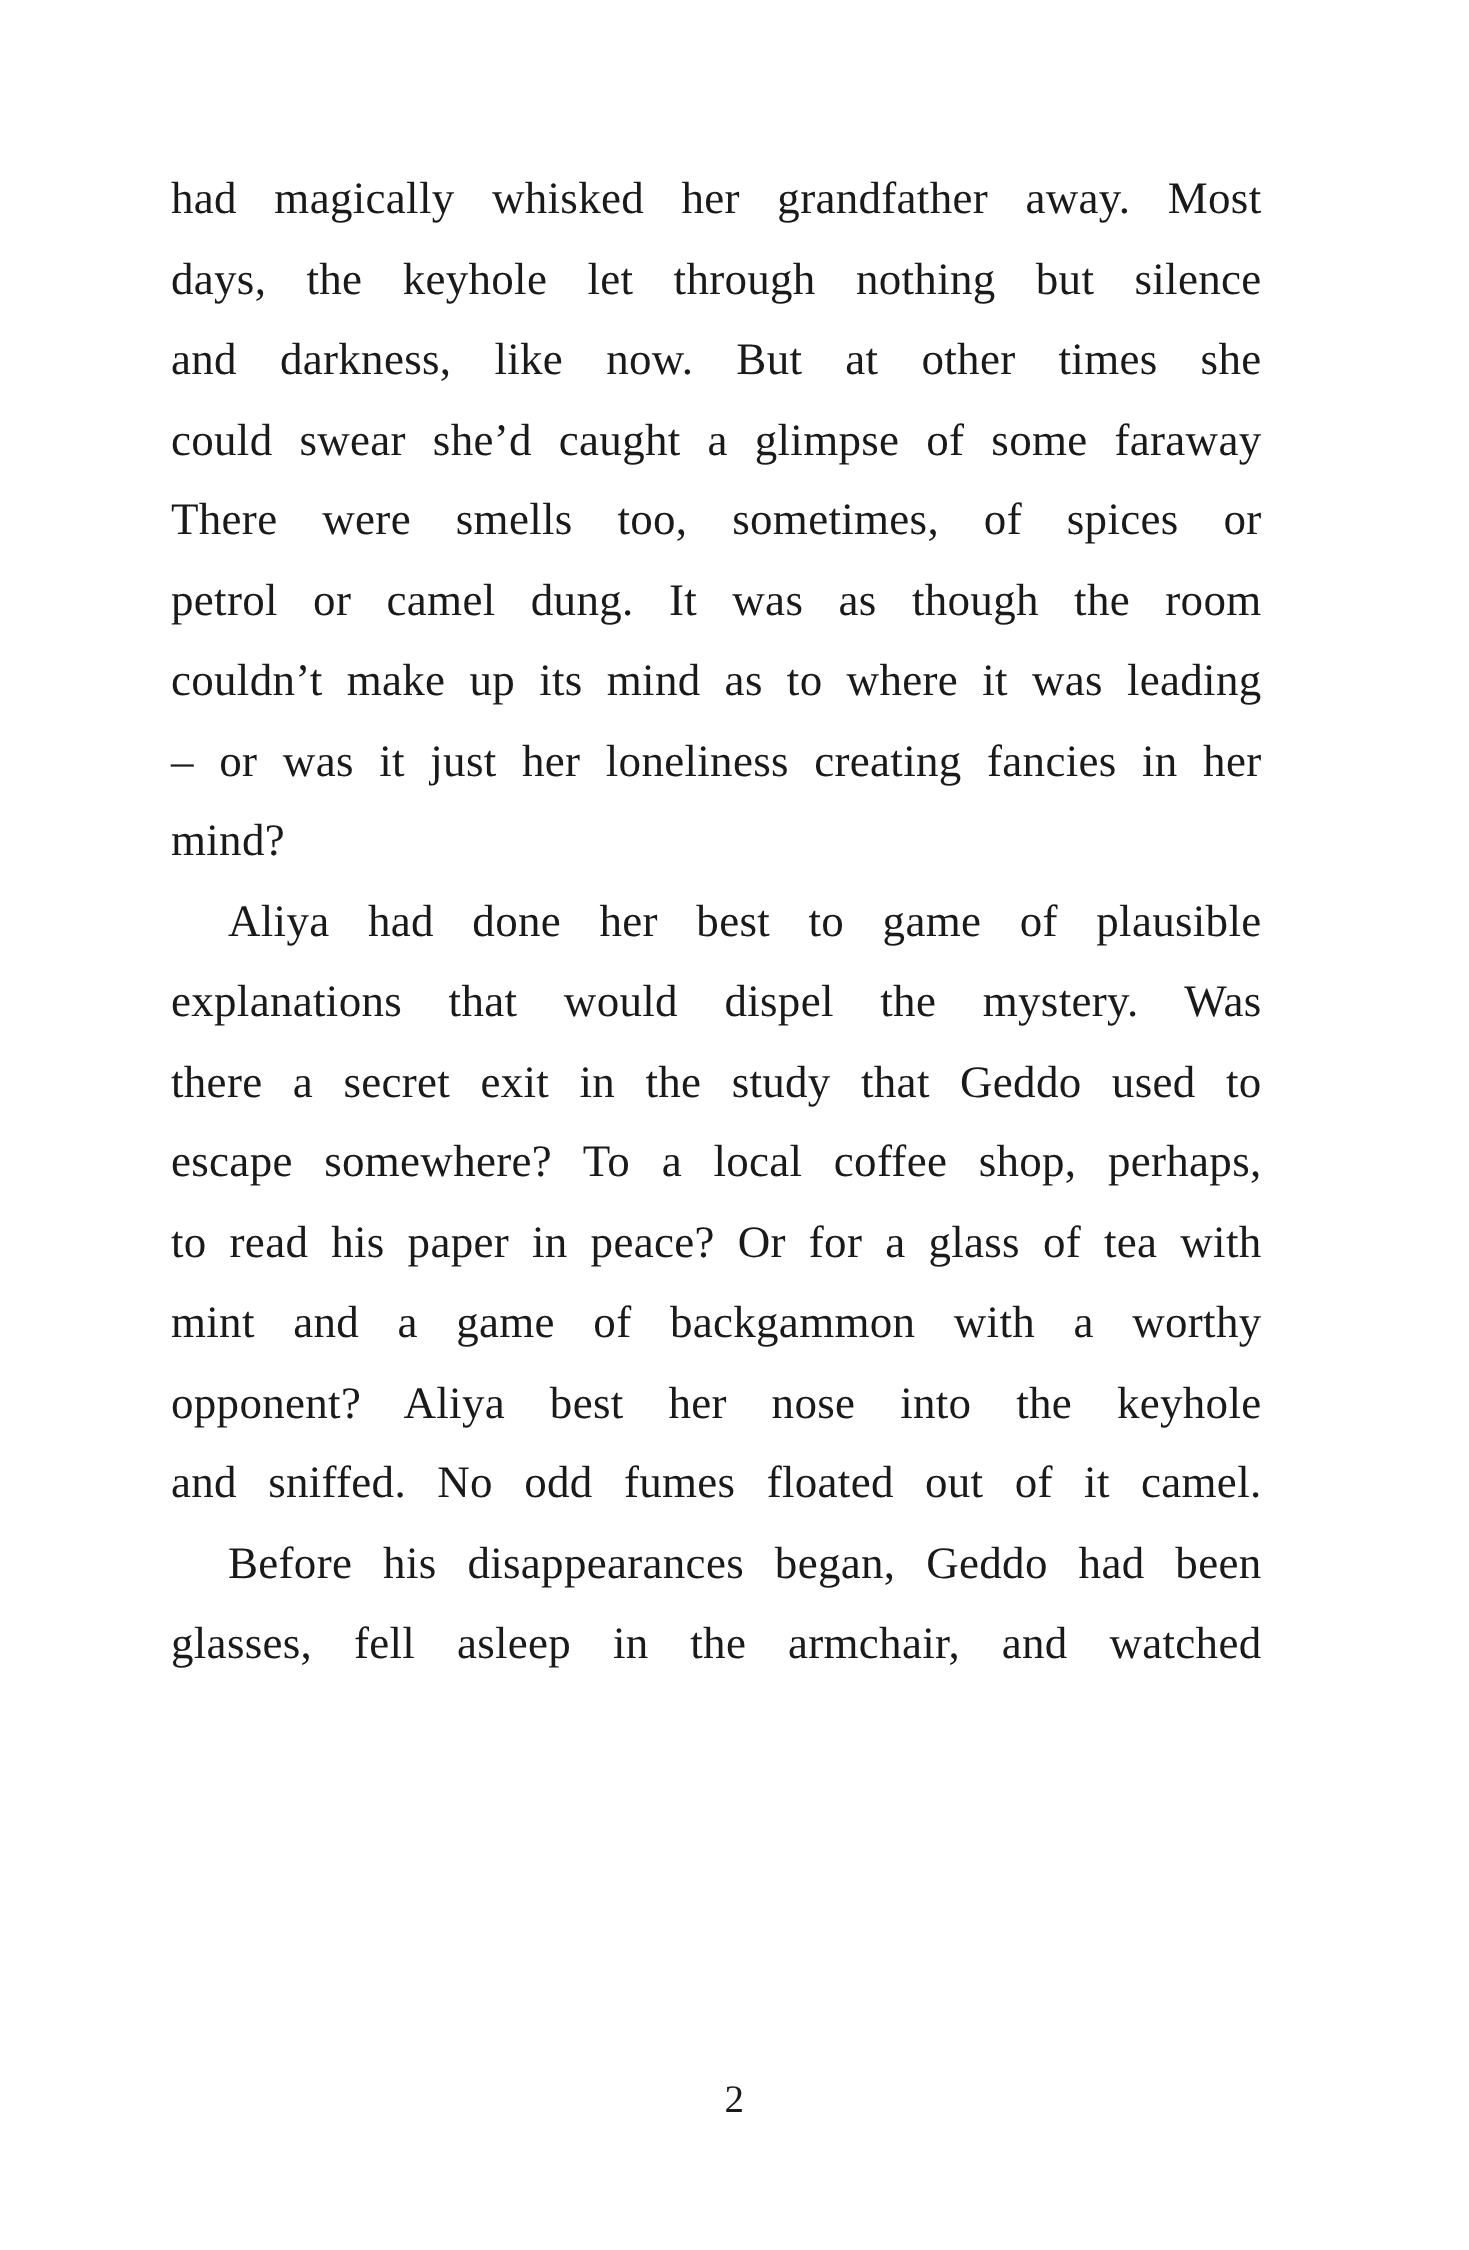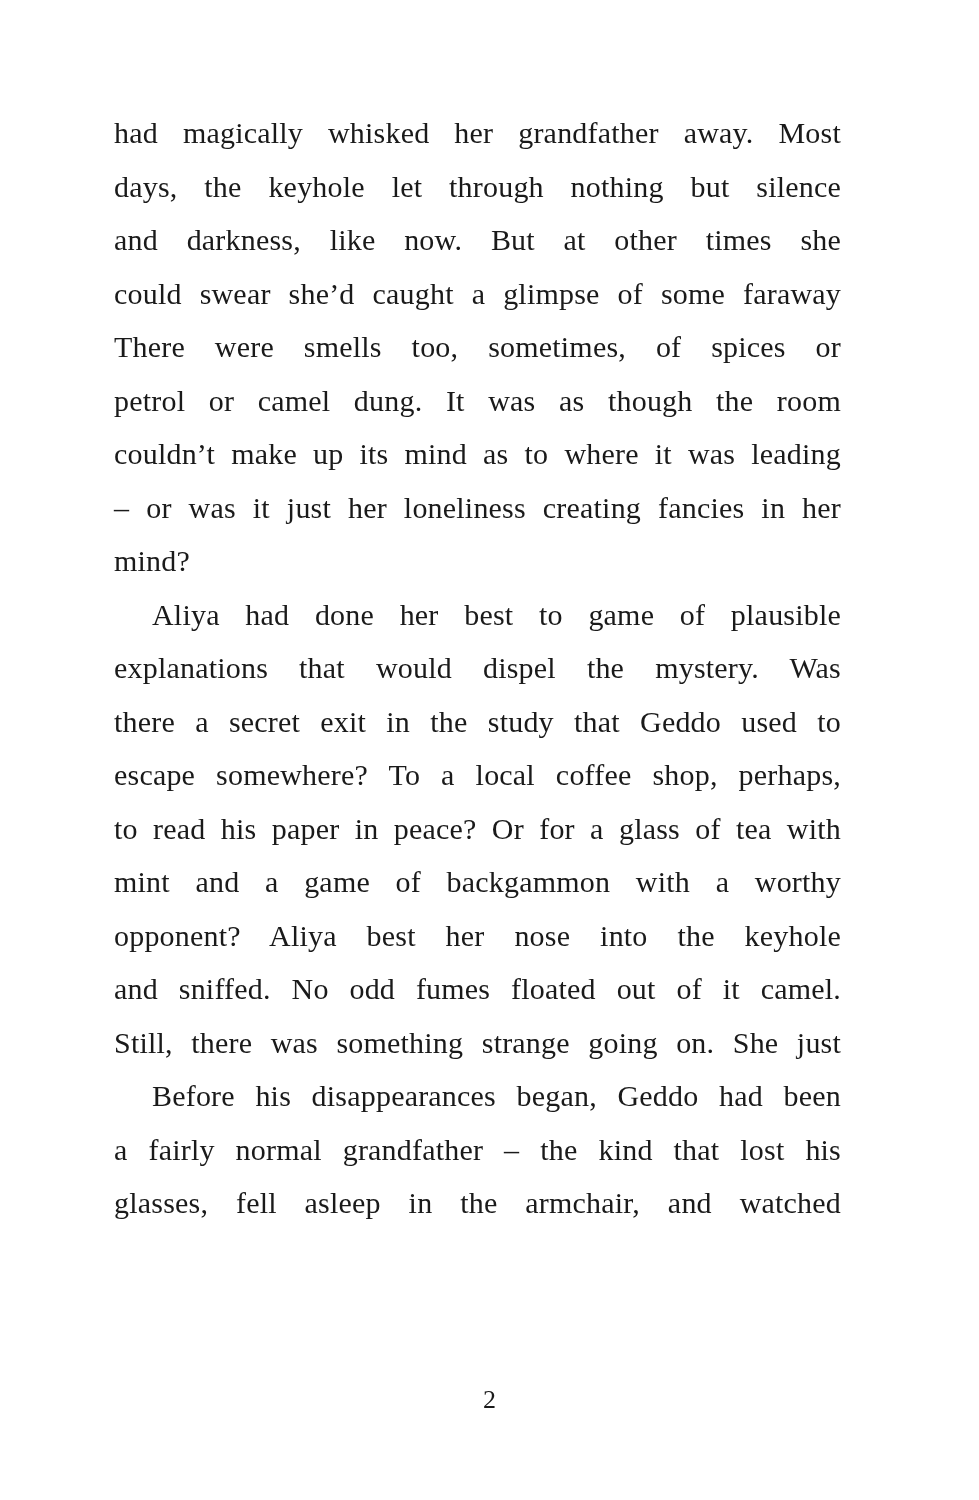--- a/index.html
+++ b/index.html
@@ -50,24 +50,22 @@
 
     <div>
       <span class="line indent">Aliya had done her best to game of plausible</span>
       <span class="line">explanations that would dispel the mystery. Was</span>
       <span class="line">there a secret exit in the study that Geddo used to</span>
       <span class="line">escape somewhere? To a local coffee shop, perhaps,</span>
       <span class="line">to read his paper in peace? Or for a glass of tea with</span>
       <span class="line">mint and a game of backgammon with a worthy</span>
       <span class="line">opponent? Aliya best her nose into the keyhole</span>
       <span class="line">and sniffed. No odd fumes floated out of it camel.</span>
-      <span class="line">Still, there was something strange going on. She just</span>
     </div>
 
     <div>
       <span class="line indent">Before his disappearances began, Geddo had been</span>
-      <span class="line">a fairly normal grandfather – the kind that lost his</span>
       <span class="line">glasses, fell asleep in the armchair, and watched</span>
     </div>
   </div>
 
   <div class="page-number">2</div>
 </div>
 
 </body></html>

